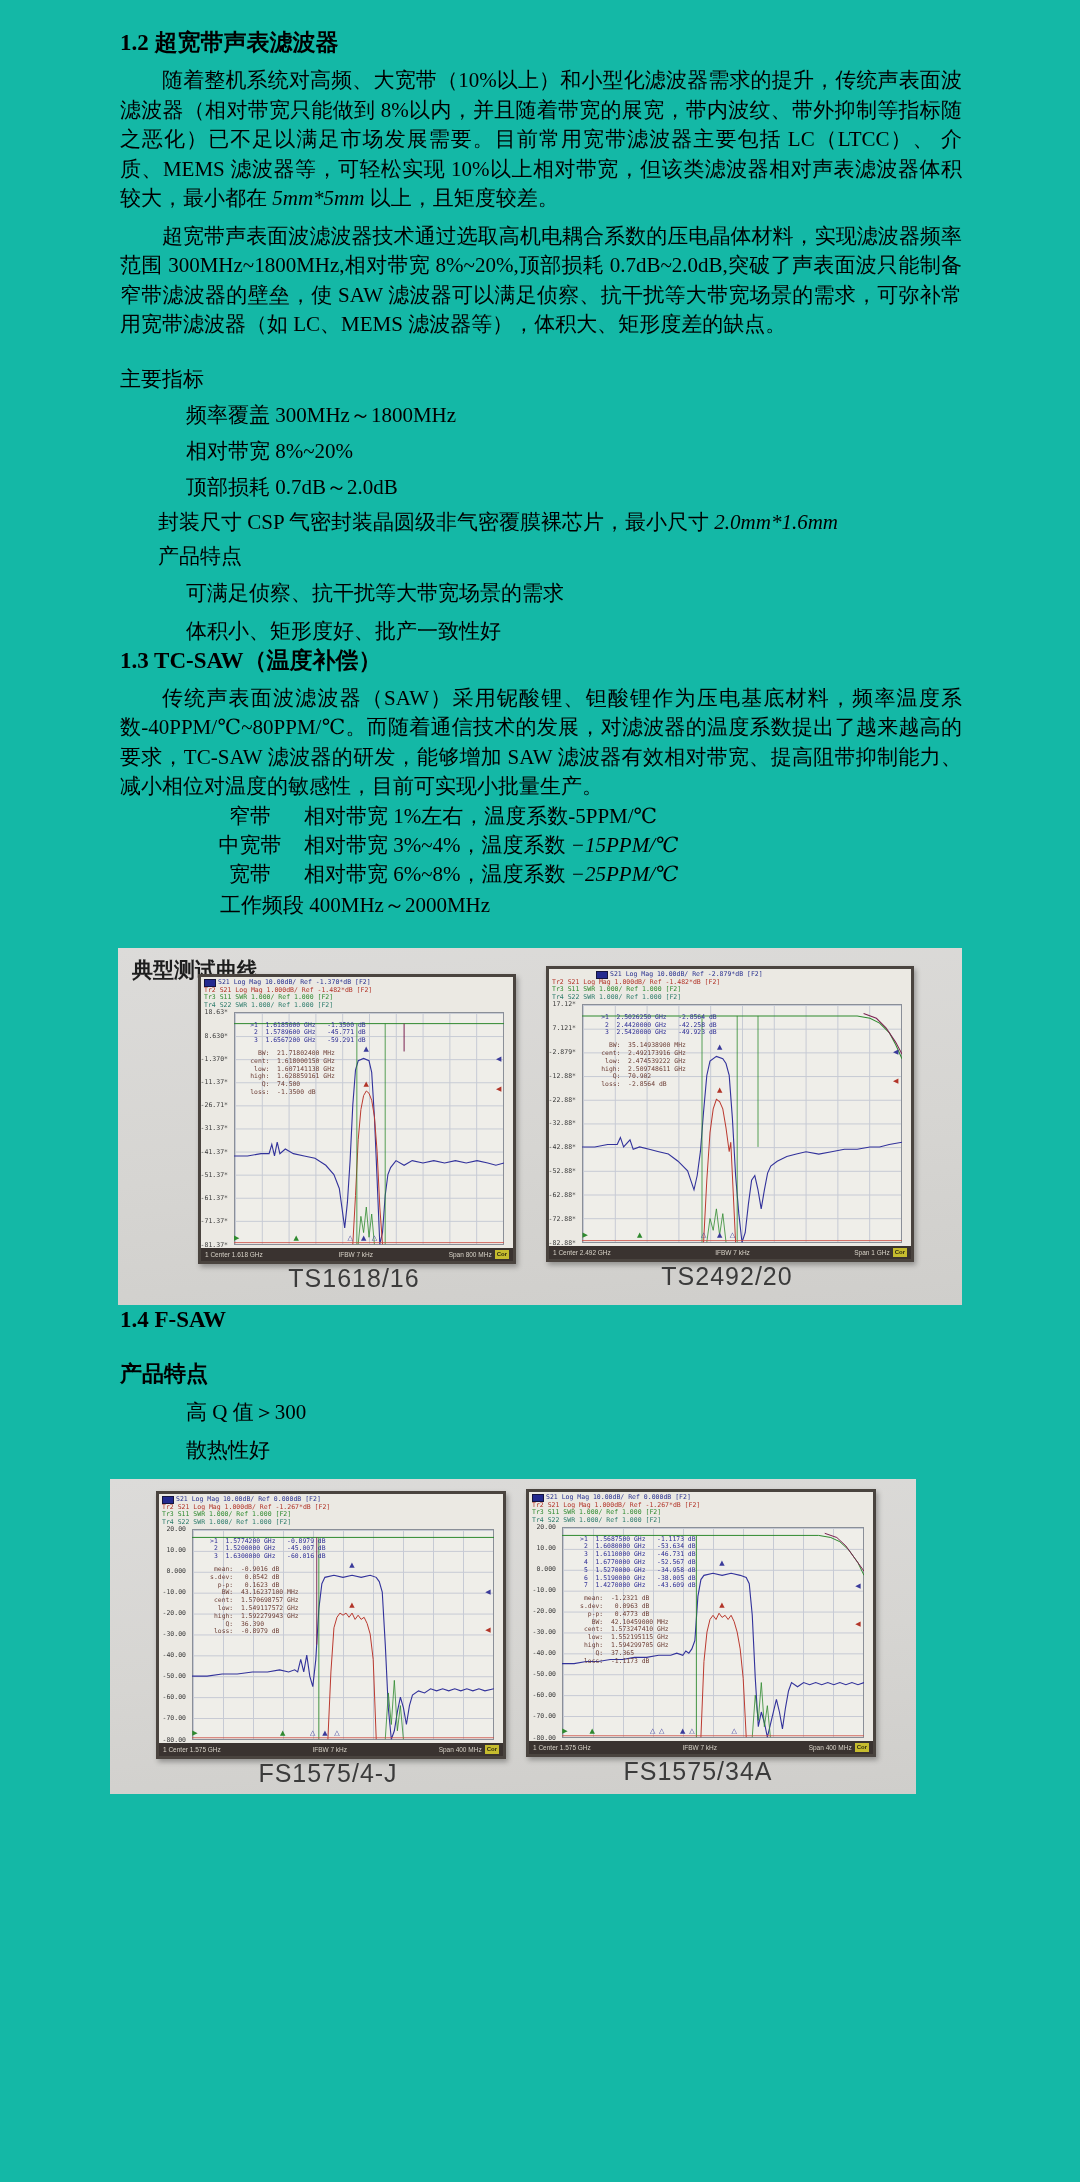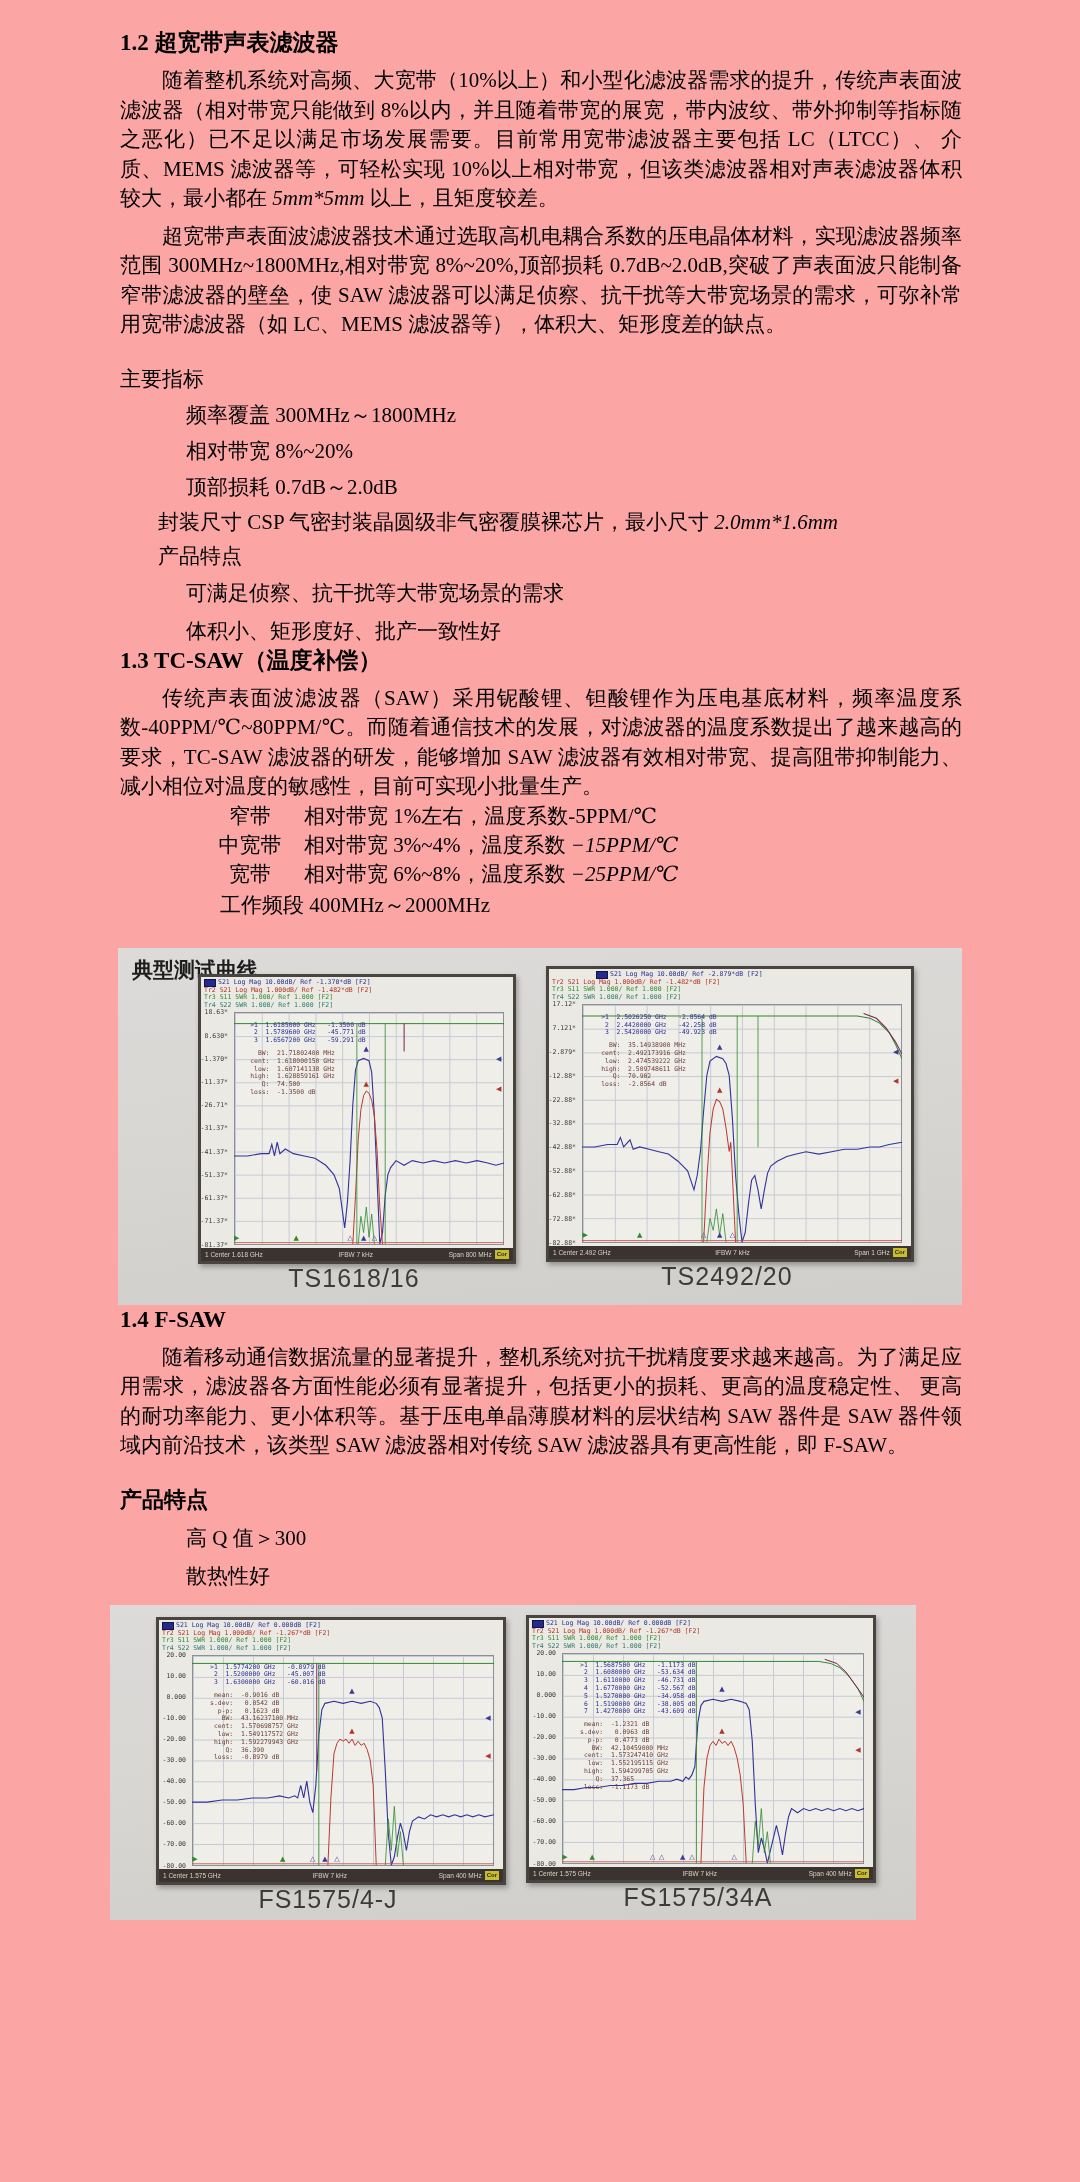--- a/index.html
+++ b/index.html
@@ -1,16 +1,16 @@
 <!DOCTYPE html>
 <html><head>
 <meta charset="utf-8">
 <style>
   html,body{margin:0;padding:0;background:#ffffff;}
-  .page{position:relative;width:1080px;height:2182px;background:#fca5a5;overflow:hidden;
+  .page{position:relative;width:1080px;height:2182px;background:#14b8a6;overflow:hidden;
         font-family:"Liberation Serif","DejaVu Serif",serif;color:#000;}
   .content{padding:28px 118px 0 120px;}
   h2.sec{font-size:23px;line-height:30px;font-weight:700;margin:0;}
   .mt-13{margin-top:42px;} .mt-14{margin-top:36px;}
   p.body{font-size:21px;line-height:29.5px;text-align:justify;margin:8px 0 0 0;}
   p.body.ind{text-indent:2em;}
   .sub{font-size:21px;line-height:30px;margin:24px 0 0 0;}
   .sub.bold{font-weight:700;font-family:"Liberation Sans","DejaVu Sans",sans-serif;font-size:22px;}
   .item{font-size:21px;line-height:30px;margin:6px 0 0 0;}
   .item.lvl1{margin-left:38px;line-height:28px;}
@@ -242,21 +242,20 @@
               <span class="nwa-fitem">Span 1 GHz</span>
               <span class="nwa-badge">Cor</span>
             </span>
           </div>
         </div>
       <div class="plot-label lblA">TS1618/16</div>
       <div class="plot-label lblB">TS2492/20</div>
     </div>
 
     <h2 class="sec mt-14">1.4 F-SAW</h2>
-    <p class="body ind">随着移动通信数据流量的显著提升，整机系统对抗干扰精度要求越来越高。为了满足应用需求，滤波器各方面性能必须有显著提升，包括更小的损耗、更高的温度稳定性、 更高的耐功率能力、更小体积等。基于压电单晶薄膜材料的层状结构 SAW 器件是 SAW 器件领域内前沿技术，该类型 SAW 滤波器相对传统 SAW 滤波器具有更高性能，即 F-SAW。</p>
 
     <p class="sub bold">产品特点</p>
     <p class="item lvl2 sp">高 Q 值＞300</p>
     <p class="item lvl2 sp">散热性好</p>
 
     <div class="figure fig2">
       <div class="nwa plotC">
           <div class="nwa-head">
             <div class="nwa-hline" style="color: rgb(40, 48, 143);">
               <span class="nwa-chip"></span>

